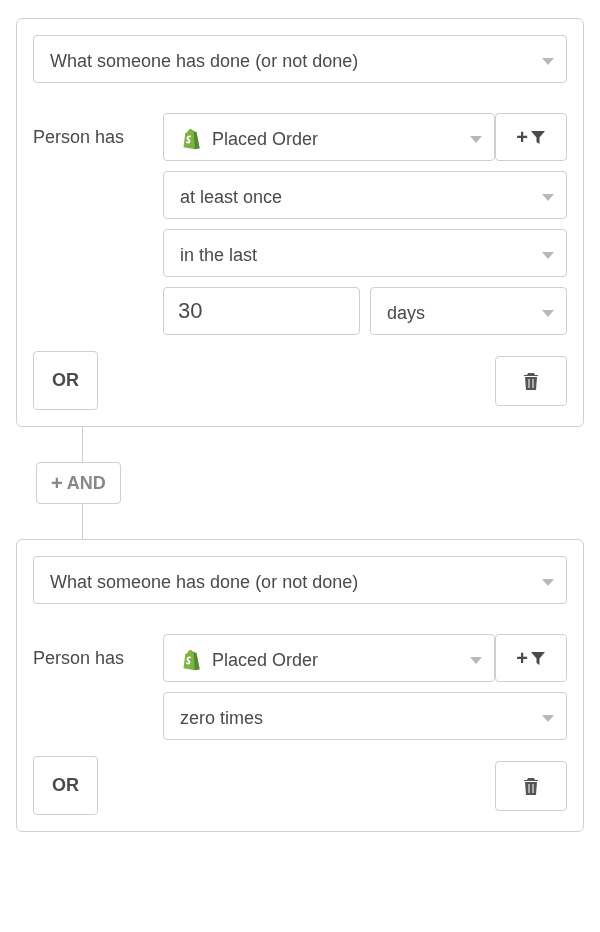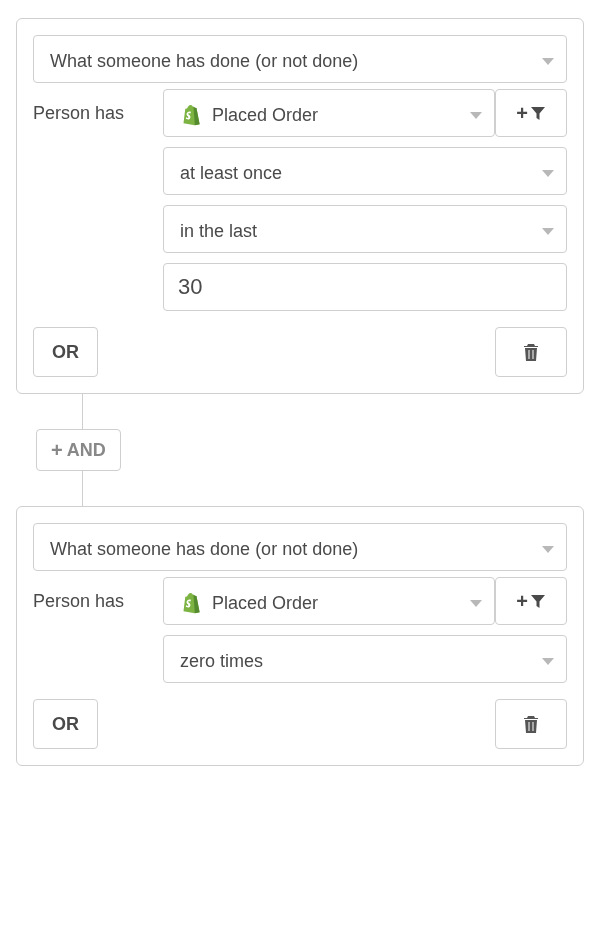--- a/index.html
+++ b/index.html
@@ -39,21 +39,21 @@
     width: 0; height: 0;
     border-left: 6px solid transparent;
     border-right: 6px solid transparent;
     border-top: 7px solid #b8b8b8;
     flex: 0 0 auto;
     margin-left: 8px;
   }
   .row {
     display: flex;
     align-items: flex-start;
-    margin-top: 6px;
+    margin-top: 30px;
   }
   .prefix {
     width: 130px;
     flex: 0 0 130px;
     line-height: 48px;
     color: #4a4a4a;
   }
   .col {
     flex: 1 1 auto;
     display: flex;
@@ -107,21 +107,21 @@
   }
   .value-row .input { flex: 1 1 50%; }
   .value-row .select { flex: 1 1 50%; }
   .card-footer {
     display: flex;
     justify-content: space-between;
     align-items: center;
     margin-top: 16px;
   }
   .or-btn {
-    height: 50px;
+    height: 59px;
     padding: 0 18px;
     border: 1px solid #cfcfcf;
     border-radius: 4px;
     background: #ffffff;
     font-weight: 700;
     font-size: 18px;
     color: #4a4a4a;
     cursor: pointer;
     display: flex;
     align-items: center;
@@ -215,20 +215,24 @@
         <span class="caret"></span>
       </div>
 
       <div class="select">
         <span class="label">in the last</span>
         <span class="caret"></span>
       </div>
 
       <div class="value-row">
         <div class="input">30</div>
+        <div class="select">
+          <span class="label">days</span>
+          <span class="caret"></span>
+        </div>
       </div>
 
     </div>
   </div>
 
   <div class="card-footer">
     <div class="or-btn">
       <span>OR</span>
     </div>
     <div class="trash-btn">

